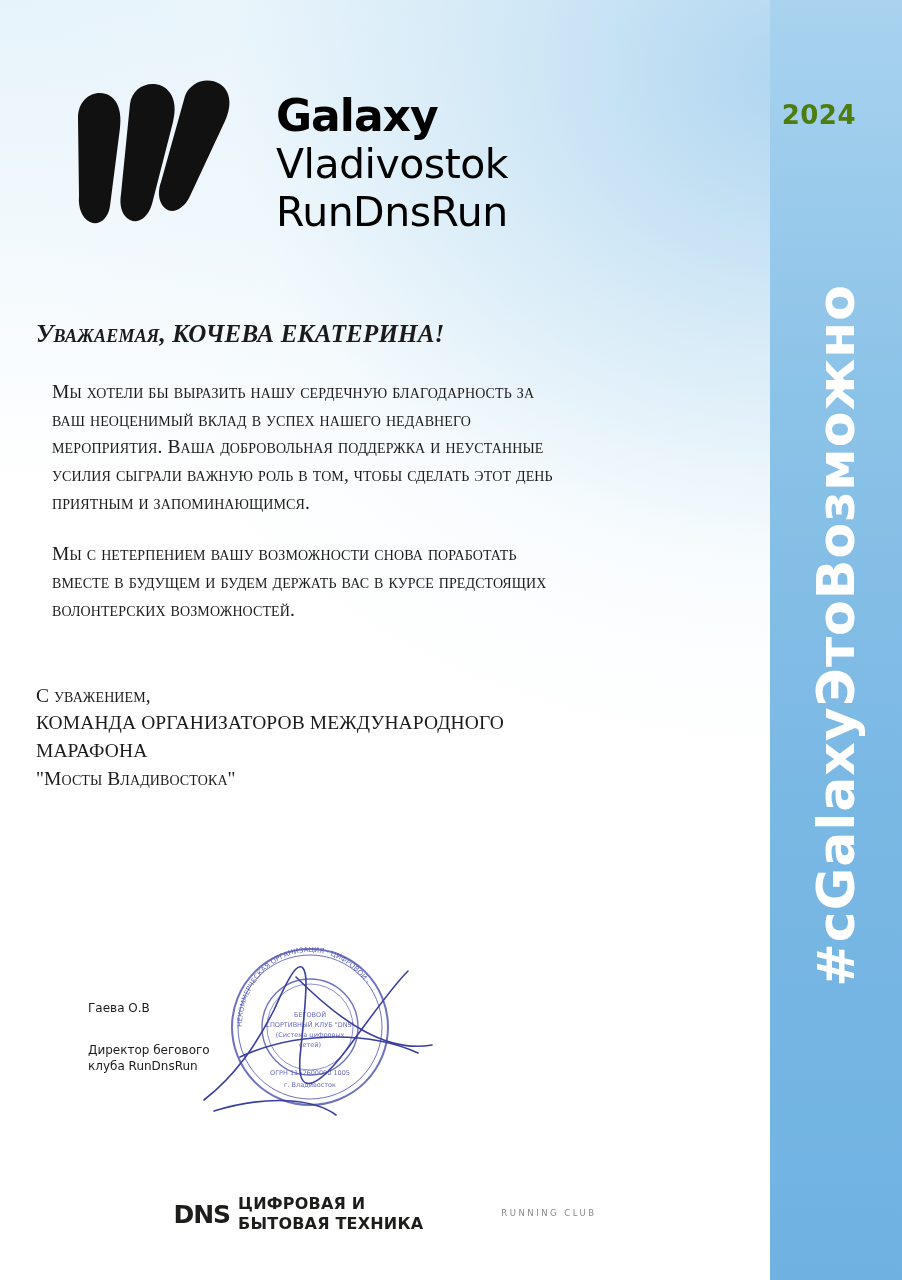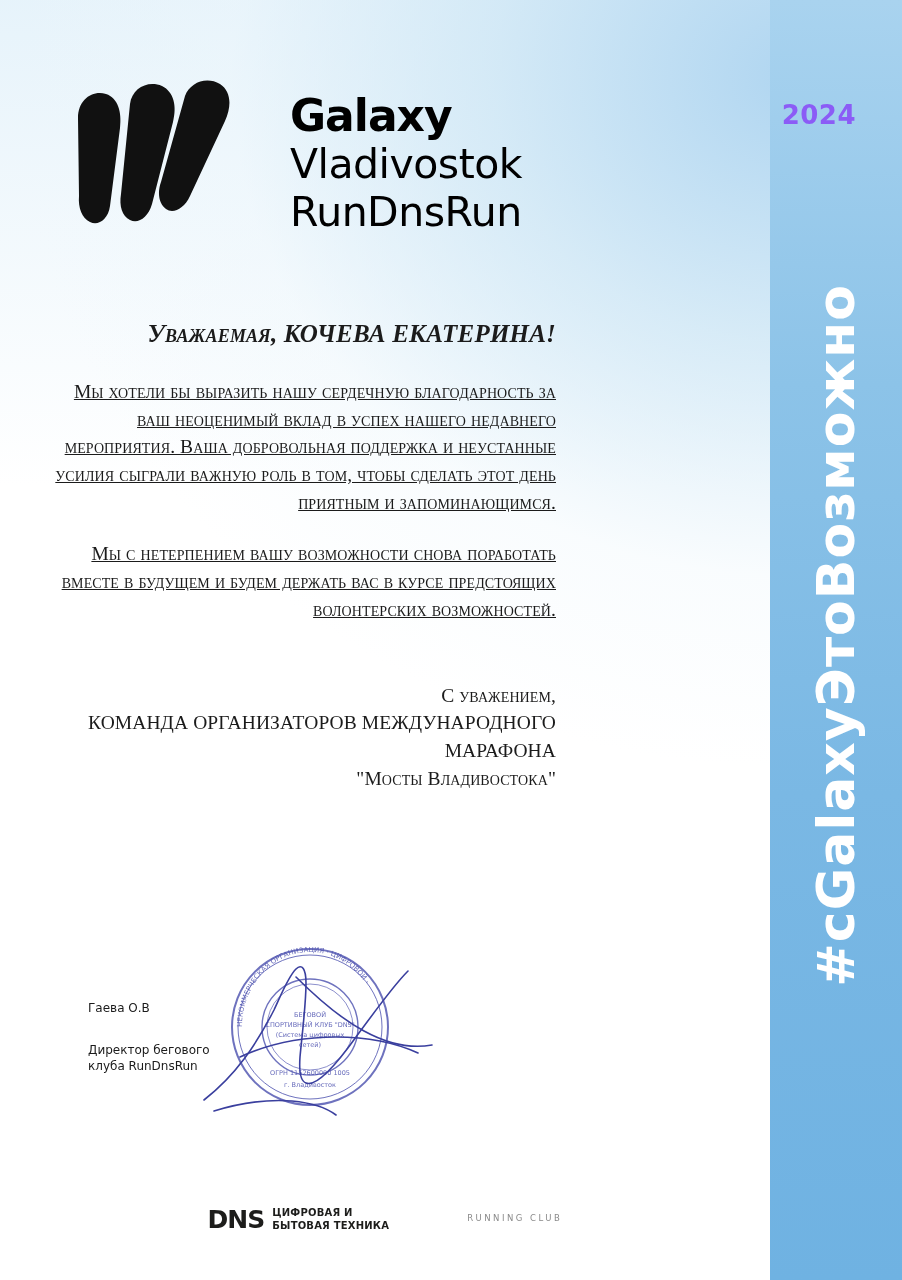--- a/index.html
+++ b/index.html
@@ -60,21 +60,20 @@
     padding-top: 10px;
   }
 
   
   .header {
     position: absolute;
     top: 78px;
     left: 72px;
     display: flex;
     align-items: flex-start;
-    gap: 14px;
   }
   .logo-mark {
     width: 190px;
     height: 150px;
     position: relative;
     flex: none;
   }
   .logo-mark svg { display: block; }
   .logo-text {
     margin-left: 14px;
@@ -89,50 +88,48 @@
   .logo-text .l2 { font-weight: 400; }
   .logo-text .l3 { font-weight: 400; }
 
   .year {
     position: absolute;
     top: 100px;
     right: 46px;
     font-family: "DejaVu Sans", sans-serif;
     font-weight: 700;
     font-size: 26px;
-    color: #8b5cf6;
+    color: #4d7c0f;
     letter-spacing: 0.5px;
   }
 
   
   .letter {
     position: absolute;
     left: 36px;
     top: 320px;
     width: 520px;
     color: #1b1b1b;
-    text-align: right;
   }
   .salutation {
     font-family: "Liberation Serif", serif;
     font-style: italic;
     font-weight: 700;
     font-size: 25px;
     letter-spacing: 0.2px;
     margin: 0 0 30px 0;
     font-variant: small-caps;
   }
   .para {
     font-family: "Liberation Serif", serif;
     font-size: 19.5px;
     line-height: 1.42;
-    margin: 0 0 24px 9px;
+    margin: 0 0 24px 16px;
     font-variant: small-caps;
     letter-spacing: 0.1px;
-    text-decoration: underline;
   }
   .closing {
     font-family: "Liberation Serif", serif;
     font-size: 19.5px;
     line-height: 1.42;
     margin: 58px 0 0 0;
     font-variant: small-caps;
     letter-spacing: 0.1px;
   }
 
@@ -186,21 +183,21 @@
   .dns-mark {
     font-family: "DejaVu Sans", sans-serif;
     font-weight: 700;
     font-size: 25px;
     color: #1d1d1b;
     letter-spacing: -1px;
   }
   .dns-sub {
     font-family: "DejaVu Sans", sans-serif;
     font-weight: 700;
-    font-size: 10px;
+    font-size: 16px;
     line-height: 1.25;
     color: #1d1d1b;
     white-space: pre-line;
     letter-spacing: 0.2px;
   }
   .run-logo { text-align: center; margin-left: 6px; }
   .run-top {
     font-family: "DejaVu Sans", sans-serif;
     font-size: 8.5px;
     letter-spacing: 2.5px;

